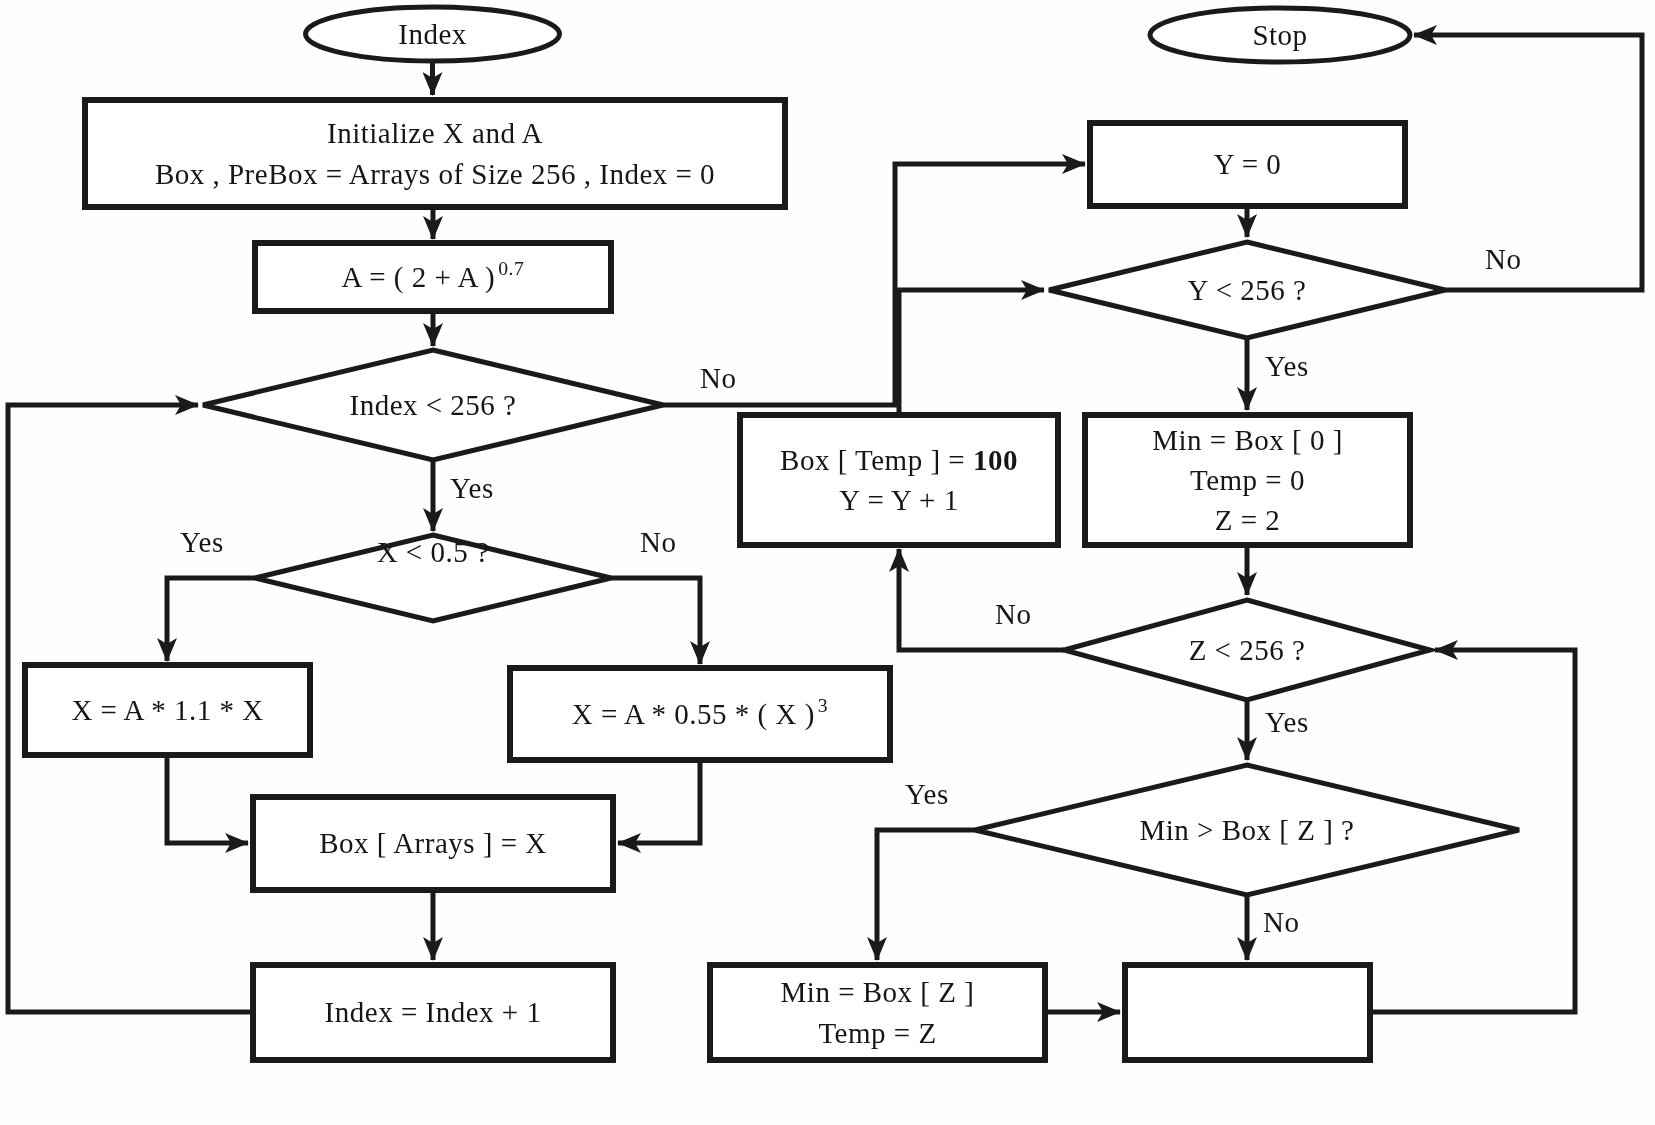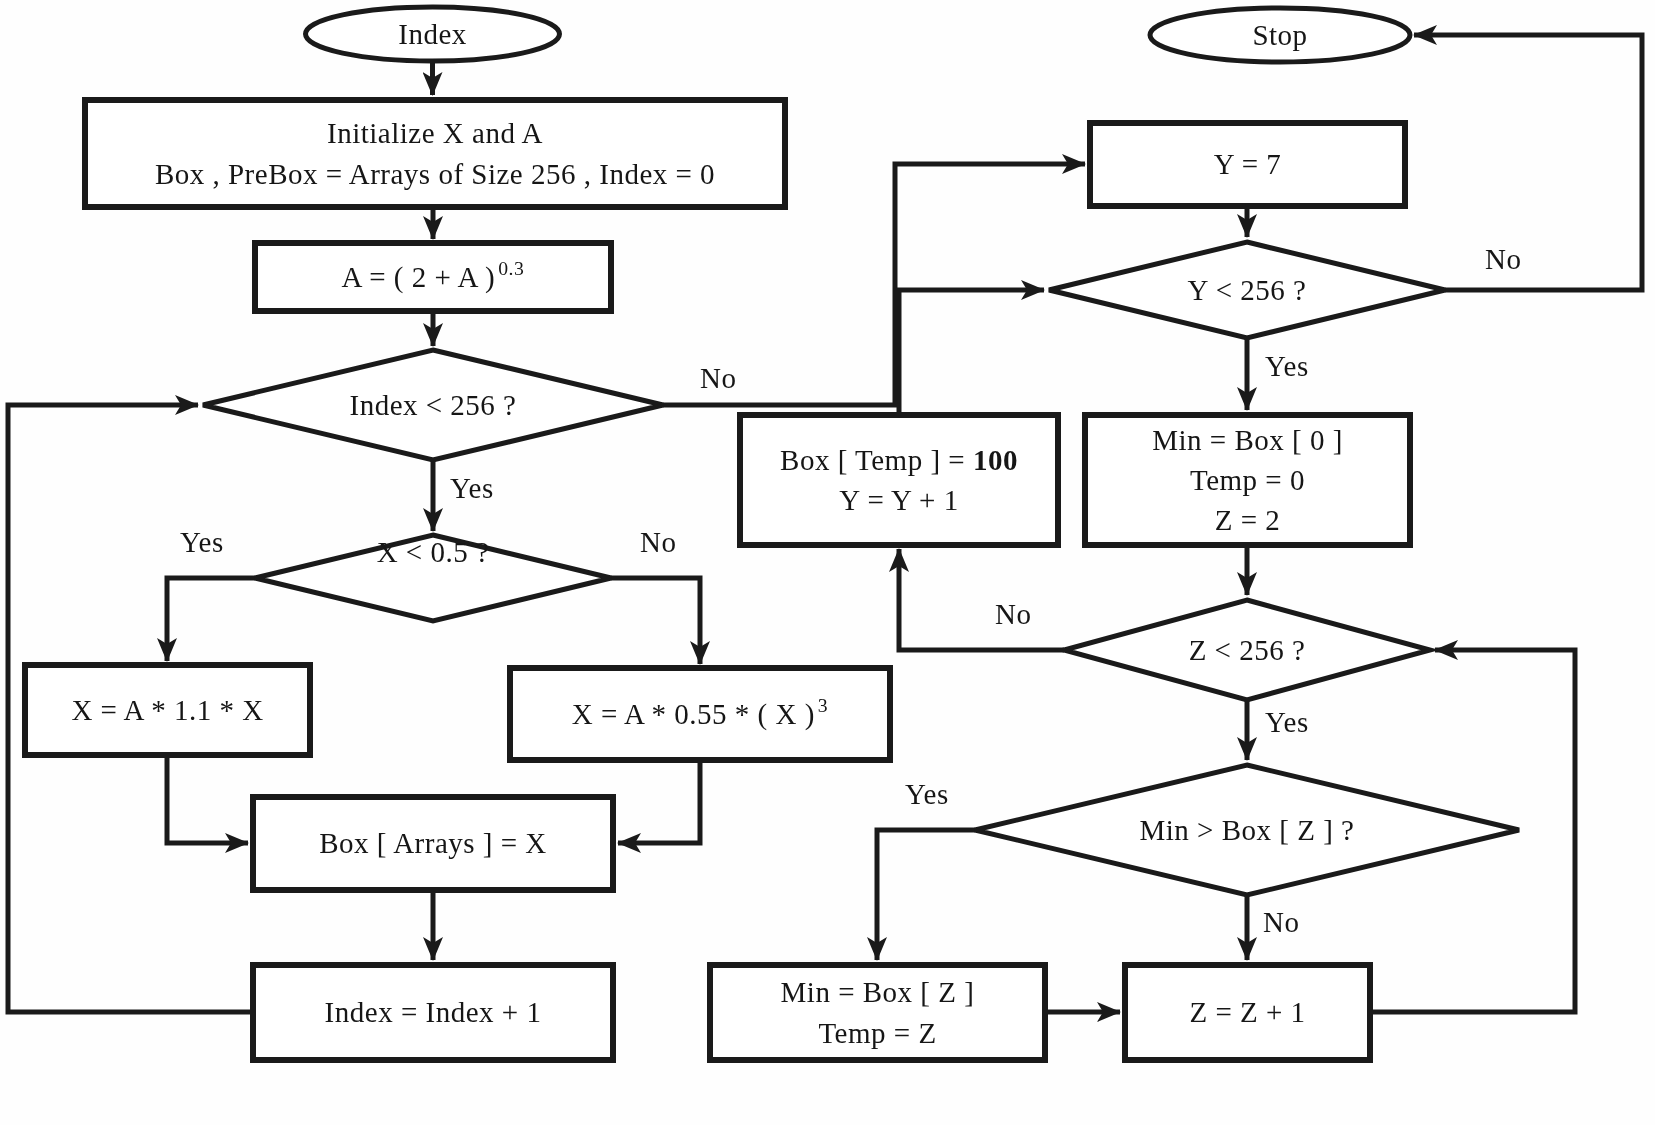--- a/index.html
+++ b/index.html
@@ -113,21 +113,21 @@
     <div>Index</div>
   </div>
 
   <div class="node" style="left:85px;top:100px;width:700px;height:107px;">
     <div>Initialize X and A</div>
     <div>Box , PreBox = Arrays of Size 256 , Index = 0</div>
   </div>
 
   <div class="node" style="left:255px;top:243px;width:356px;height:68px;">
     <div>
-      <span>A = ( 2 + A )</span><span class="sup">0.3</span>
+      <span>A = ( 2 + A )</span><span class="sup">0.7</span>
     </div>
   </div>
 
   <div class="node" style="left:203px;top:350px;width:460px;height:110px;">
     <div>Index &lt; 256 ?</div>
   </div>
 
   <div class="node" style="left:255px;top:509px;width:356px;height:86px;">
     <div>X &lt; 0.5 ?</div>
   </div>
@@ -148,21 +148,21 @@
 
   <div class="node" style="left:253px;top:965px;width:360px;height:95px;">
     <div>Index = Index + 1</div>
   </div>
 
   <div class="node" style="left:1150px;top:8px;width:260px;height:54px;">
     <div>Stop</div>
   </div>
 
   <div class="node" style="left:1090px;top:123px;width:315px;height:83px;">
-    <div>Y = 7</div>
+    <div>Y = 0</div>
   </div>
 
   <div class="node" style="left:1049px;top:242px;width:396px;height:96px;">
     <div>Y &lt; 256 ?</div>
   </div>
 
   <div class="node" style="left:740px;top:415px;width:318px;height:130px;">
     <div>
       <span>Box [ Temp ]  = </span><span class="bold">100</span>
     </div>
@@ -181,23 +181,20 @@
 
   <div class="node" style="left:710px;top:965px;width:335px;height:95px;">
     <div>Min = Box [ Z ]</div>
     <div>Temp = Z</div>
   </div>
 
   <div class="node" style="left:975px;top:765px;width:544px;height:130px;">
     <div>Min &gt; Box [ Z ] ?</div>
   </div>
 
-  <div class="node" style="left:1125px;top:965px;width:245px;height:95px;">
-    <div>Z  = Z + 1</div>
-  </div>
 
   <div class="edge-label" style="left:700px;top:362px;">No</div>
   <div class="edge-label" style="left:450px;top:472px;">Yes</div>
   <div class="edge-label" style="left:180px;top:526px;">Yes</div>
   <div class="edge-label" style="left:640px;top:526px;">No</div>
   <div class="edge-label" style="left:1485px;top:243px;">No</div>
   <div class="edge-label" style="left:1265px;top:350px;">Yes</div>
   <div class="edge-label" style="left:995px;top:598px;">No</div>
   <div class="edge-label" style="left:1265px;top:706px;">Yes</div>
   <div class="edge-label" style="left:905px;top:778px;">Yes</div>

